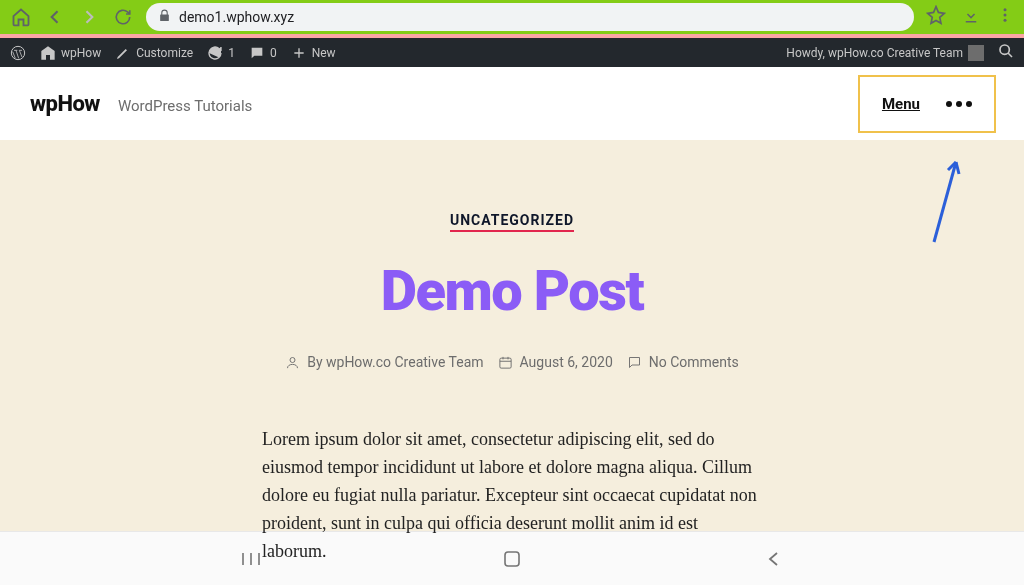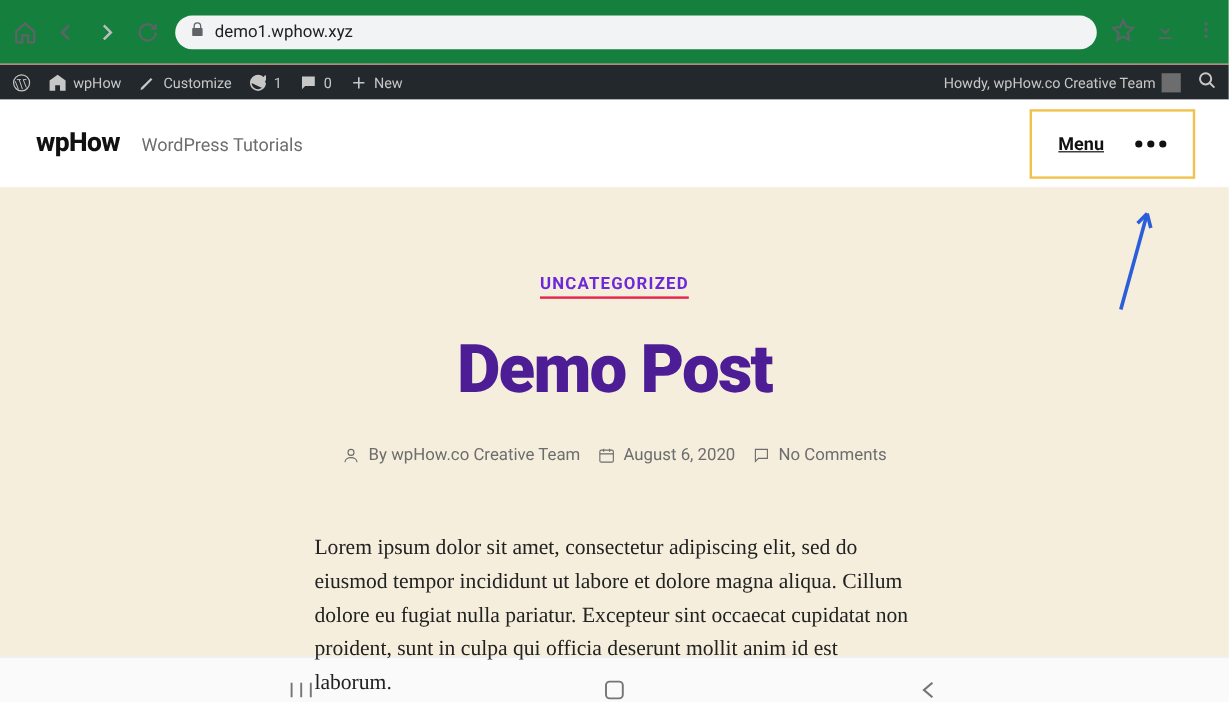--- a/index.html
+++ b/index.html
@@ -1,19 +1,19 @@
 <!DOCTYPE html>
 <html><head>
   <meta charset="utf-8">
   <style>
     * { margin: 0; padding: 0; box-sizing: border-box; }
     body { font-family: -apple-system, BlinkMacSystemFont, "Segoe UI", Roboto, sans-serif; width: 1024px; height: 585px; overflow: hidden; background: #fff; }
     
     
-    .browser-bar { height: 54px; display: flex; align-items: center; padding: 0 10px; gap: 12px; background: #15803d; border-bottom: 1px solid #fca5a5; }
+    .browser-bar { height: 38px; display: flex; align-items: center; padding: 0 10px; gap: 12px; background: #84cc16; border-bottom: 4px solid #fca5a5; }
     .browser-bar .nav-btn { width: 22px; height: 22px; display: flex; align-items: center; justify-content: center; color: #5f6368; cursor: pointer; }
     .browser-bar .nav-btn.disabled { color: #bdbdbd; }
     .address-bar { flex: 1; height: 28px; border-radius: 14px; background: #f1f3f4; display: flex; align-items: center; padding: 0 12px; gap: 8px; color: #202124; font-size: 14px; }
     .address-bar .lock { color: #5f6368; }
     .browser-right { display: flex; align-items: center; gap: 16px; color: #5f6368; }
     
     
     .wp-admin-bar { height: 29px; background: #23282d; color: #c7c7c7; display: flex; align-items: center; padding: 0 10px; font-size: 12px; justify-content: space-between; }
     .wp-left, .wp-right { display: flex; align-items: center; gap: 14px; }
     .wp-item { display: flex; align-items: center; gap: 5px; cursor: pointer; }
@@ -26,22 +26,22 @@
     .site-tagline { font-size: 15px; color: #6d6d6d; margin-left: 14px; font-weight: 400; }
     .menu-btn { display: flex; align-items: center; gap: 26px; padding: 18px 22px; border: 2px solid #f0c14b; cursor: pointer; }
     .menu-btn .menu-label { font-weight: 700; text-decoration: underline; font-size: 15px; color: #111; }
     .dots { display: flex; gap: 4px; }
     .dots span { width: 6px; height: 6px; background: #111; border-radius: 50%; }
     
     
     .content-wrap { background: #f5eedd; height: calc(585px - 38px - 29px - 73px - 54px); padding-top: 70px; position: relative; }
     .arrow-annotation { position: absolute; top: 16px; right: 60px; pointer-events: none; }
     .post { max-width: 740px; margin: 0 auto; text-align: center; }
-    .category { display: inline-block; color: #6d28d9; font-weight: 700; font-size: 14px; letter-spacing: 1px; border-bottom: 2px solid #e2264d; padding-bottom: 2px; margin-bottom: 26px; }
-    .post-title { font-size: 56px; font-weight: 900; letter-spacing: -1.5px; color: #4c1d95; margin-bottom: 30px; }
+    .category { display: inline-block; color: #0f172a; font-weight: 700; font-size: 14px; letter-spacing: 1px; border-bottom: 2px solid #e2264d; padding-bottom: 2px; margin-bottom: 26px; }
+    .post-title { font-size: 56px; font-weight: 900; letter-spacing: -1.5px; color: #8b5cf6; margin-bottom: 30px; }
     .post-meta { display: flex; justify-content: center; gap: 14px; font-size: 14px; color: #6d6d6d; margin-bottom: 56px; }
     .meta-item { display: flex; align-items: center; gap: 7px; }
     .meta-item svg { width: 15px; height: 15px; stroke: #6d6d6d; fill: none; stroke-width: 1.5; }
     .post-body { max-width: 500px; margin: 0 auto; text-align: left; font-family: Liberation Serif, serif; font-size: 18px; line-height: 1.55; color: #222; }
     
     
     .device-nav { height: 54px; background: #fafafa; border-top: 1px solid #e8e8e8; display: flex; align-items: center; justify-content: space-around; padding: 0 120px; }
     .device-nav .nbtn { width: 28px; height: 28px; display: flex; align-items: center; justify-content: center; color: #757575; }
   </style>
 </head>

